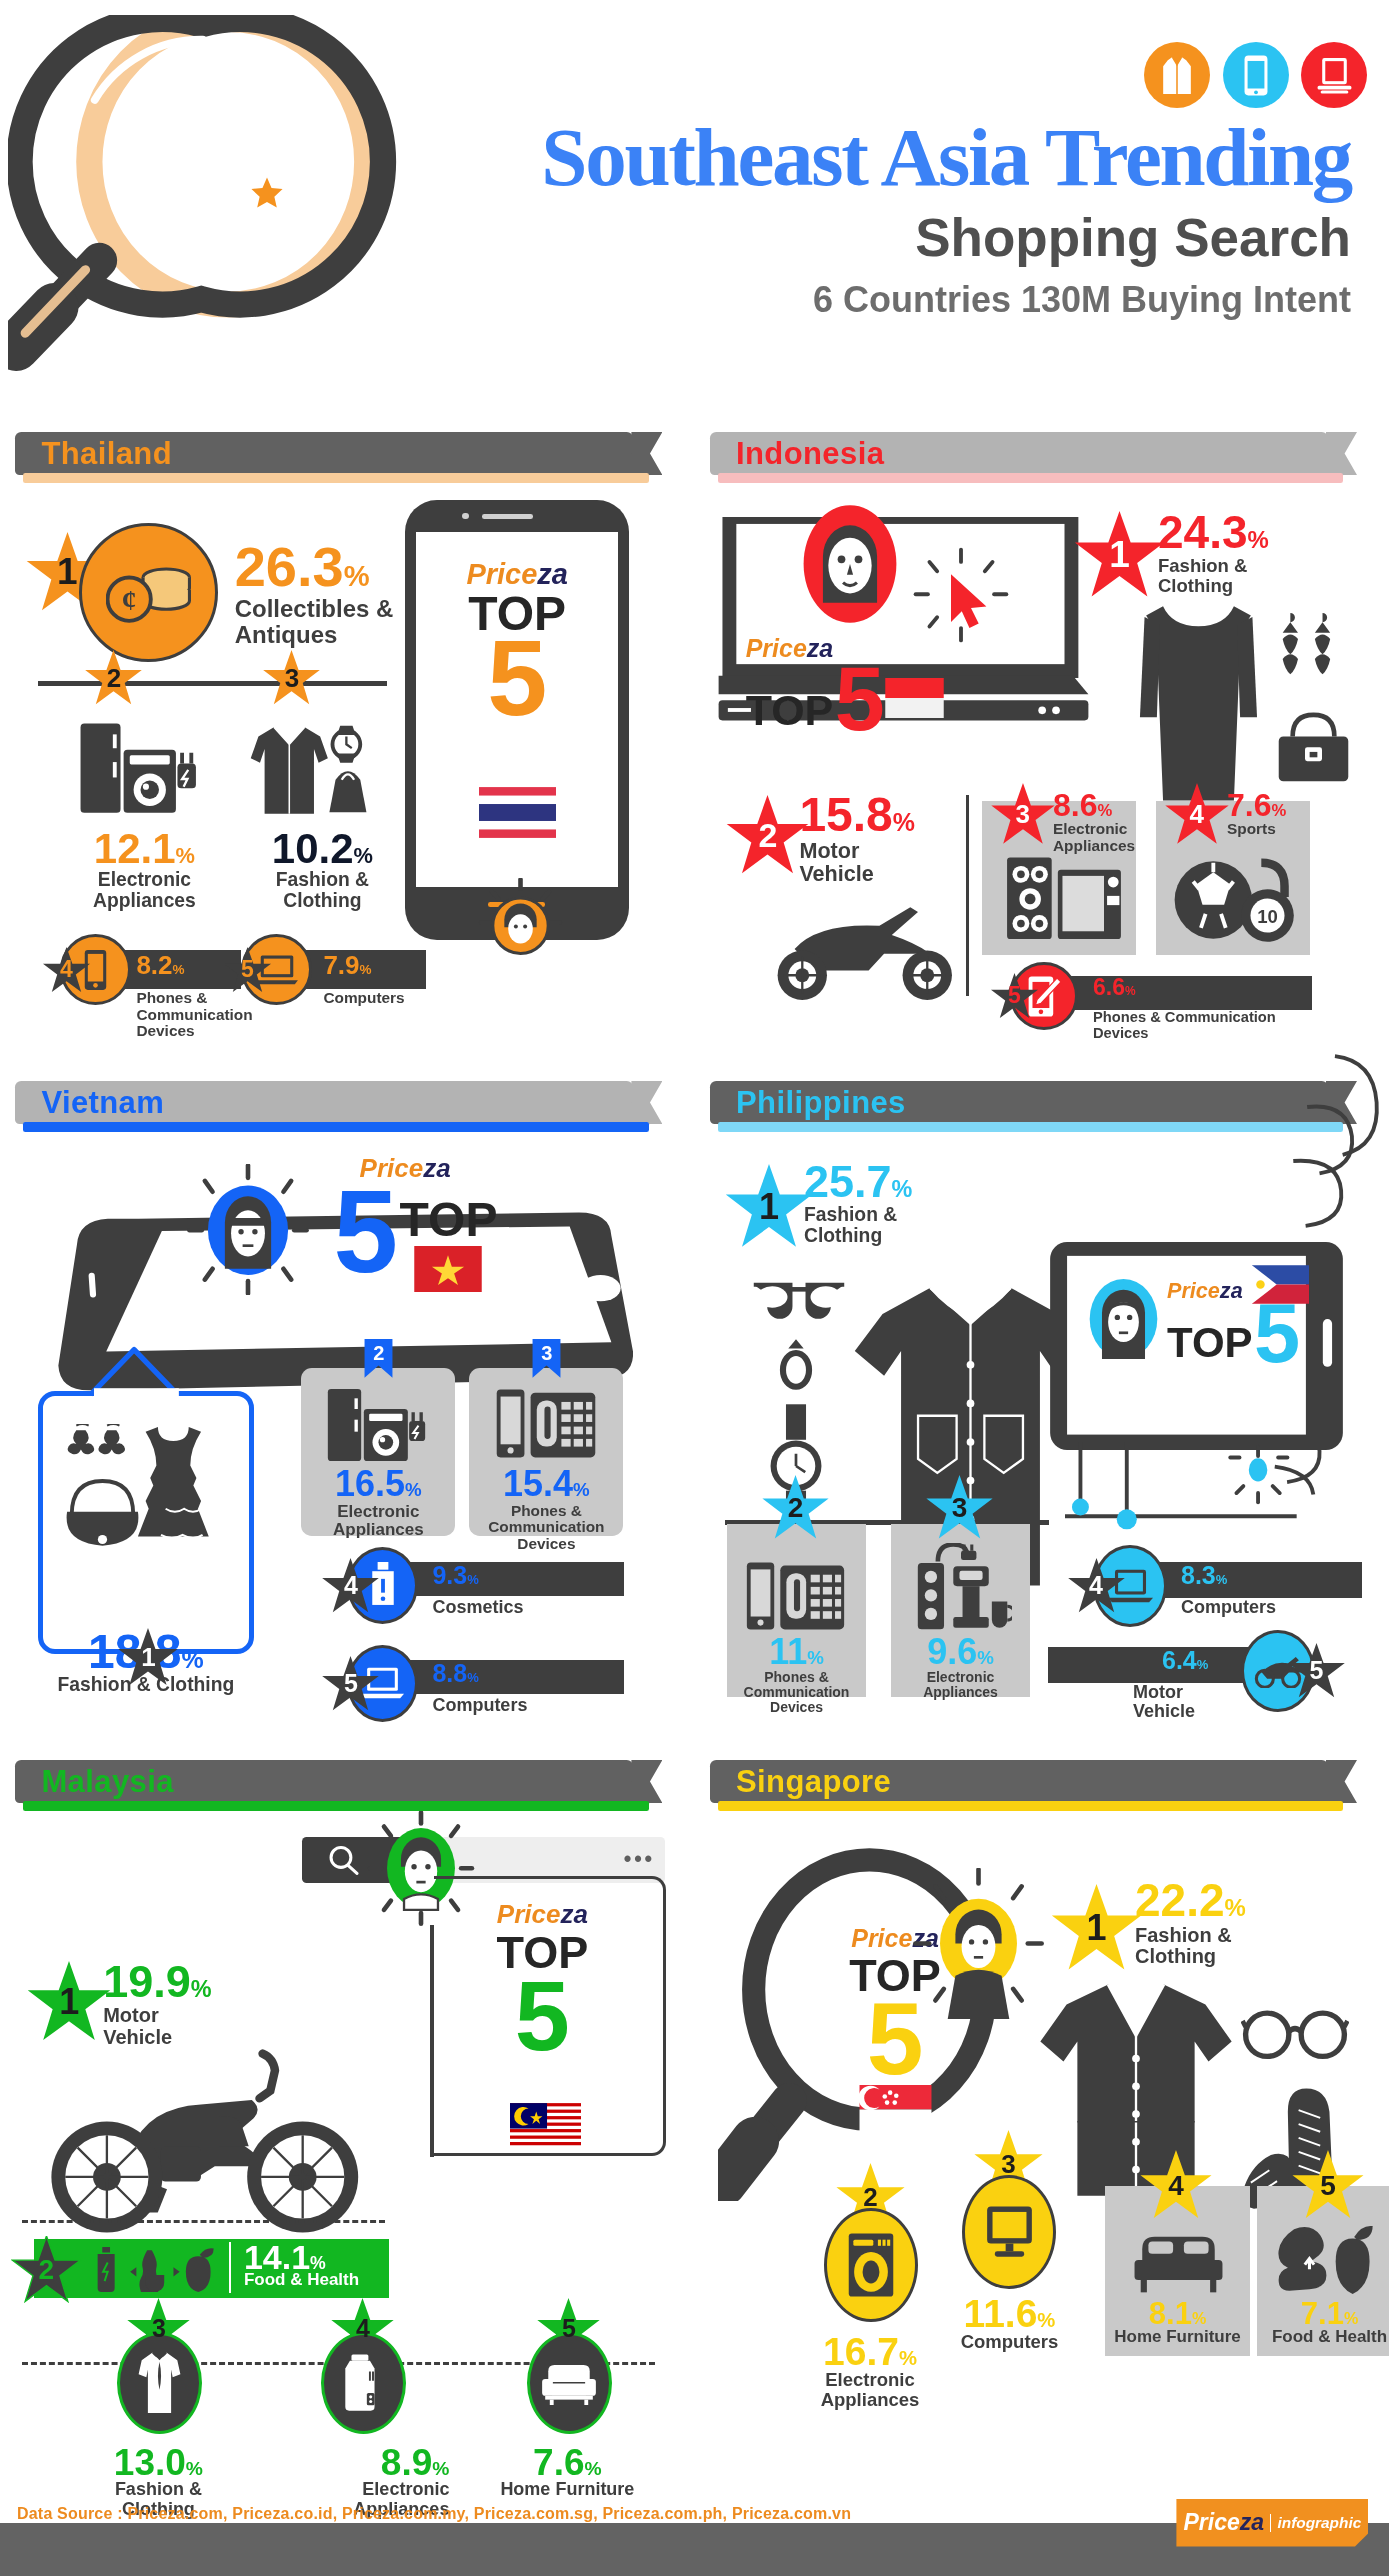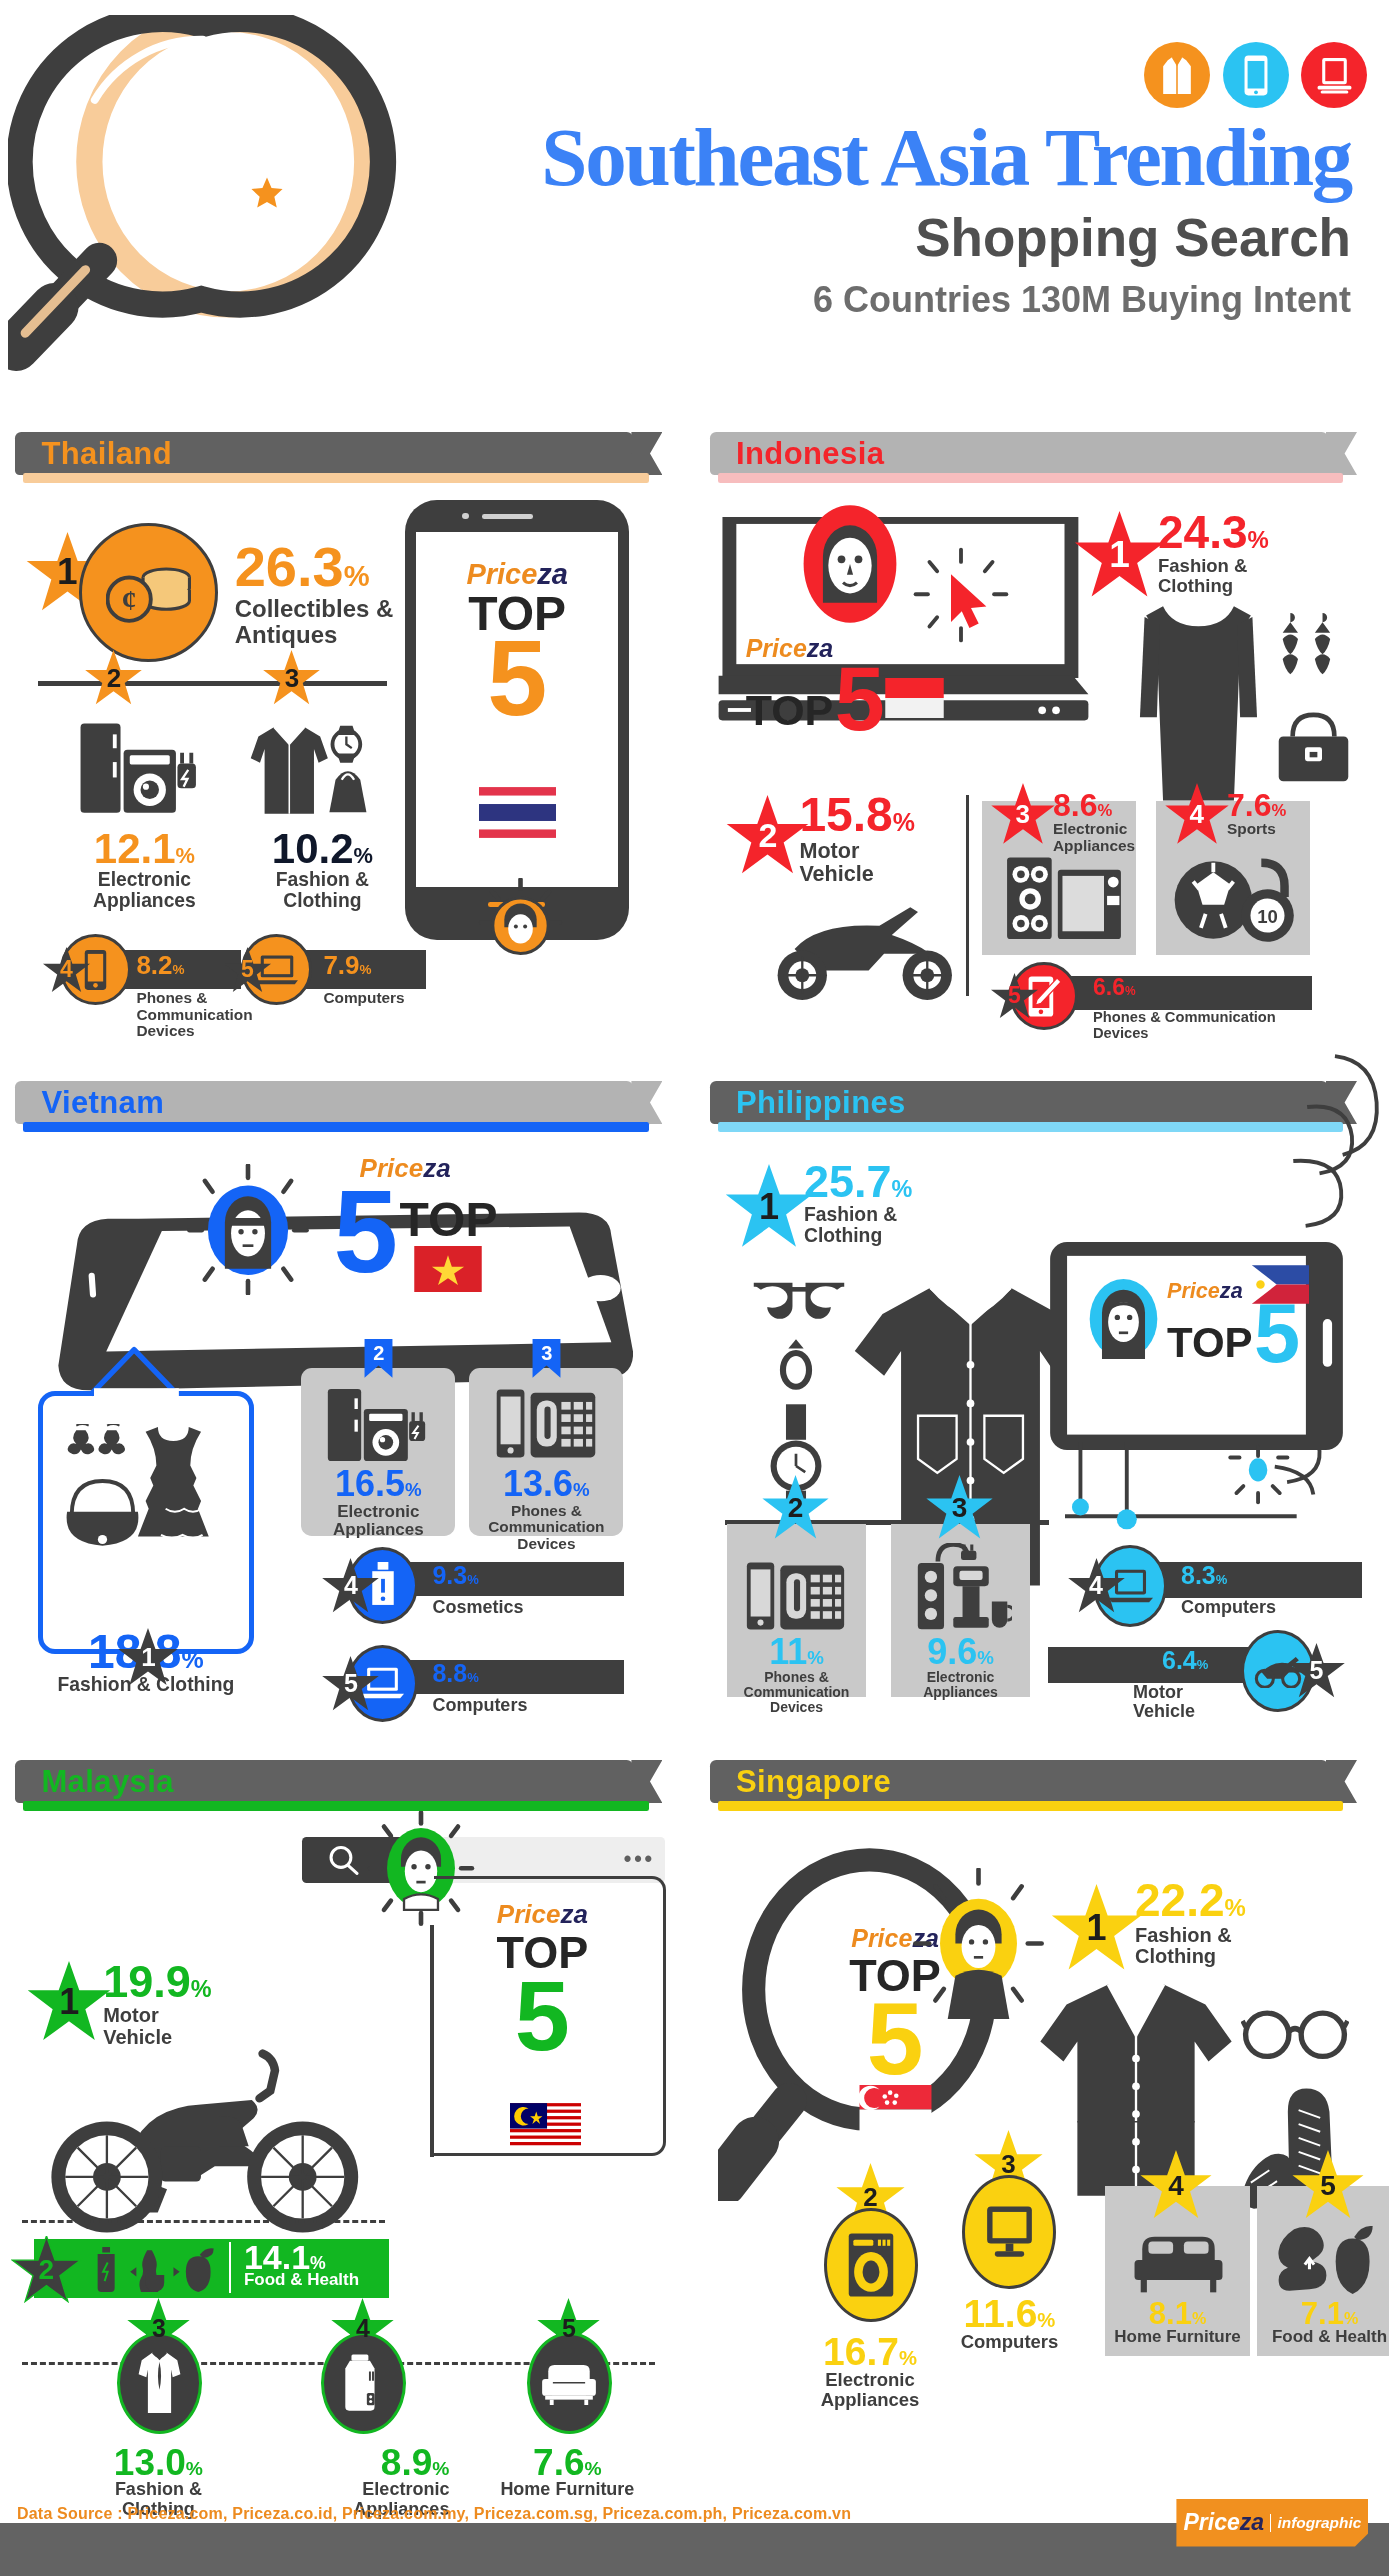--- a/index.html
+++ b/index.html
@@ -627,21 +627,21 @@
               <rect x="118" y="38" width="8" height="10"></rect>
             <rect x="86" y="54" width="12" height="10"></rect>
               <rect x="102" y="54" width="12" height="10"></rect>
               <rect x="118" y="54" width="8" height="10"></rect>
             <rect x="86" y="70" width="12" height="10"></rect>
               <rect x="102" y="70" width="12" height="10"></rect>
               <rect x="118" y="70" width="8" height="10"></rect>
           </g>
         </svg>
         <div class="abs" style="left:0; top:99px; width:154px; text-align:center;">
-          <div class="pct" style="font-size:36px; color:#1464F6;"><span>13.6</span><span class="sym">%</span></div>
+          <div class="pct" style="font-size:36px; color:#1464F6;"><span>15.4</span><span class="sym">%</span></div>
           <div class="cap" style="font-size:15.4px; margin-top:1.5px;">Phones &amp; Communication Devices</div>
         </div>
       </div>
 
       <div class="abs" style="left:286px; top:469px;">
         <div class="bar abs" style="left:82px; top:12.4px; width:241px; height:34px;"></div>
         <div class="circ abs" style="left:46px; top:-3.1px; width:71px; height:77px; background:#1464F6; border:3.1px solid #3e3e3e;">
           <svg width="28" height="46" viewBox="0 0 36 60">
               <rect x="11" y="0" width="14" height="10" fill="#fff"></rect>
               <path d="M4 12 h28 v44 h-28z" fill="#fff"></path>

